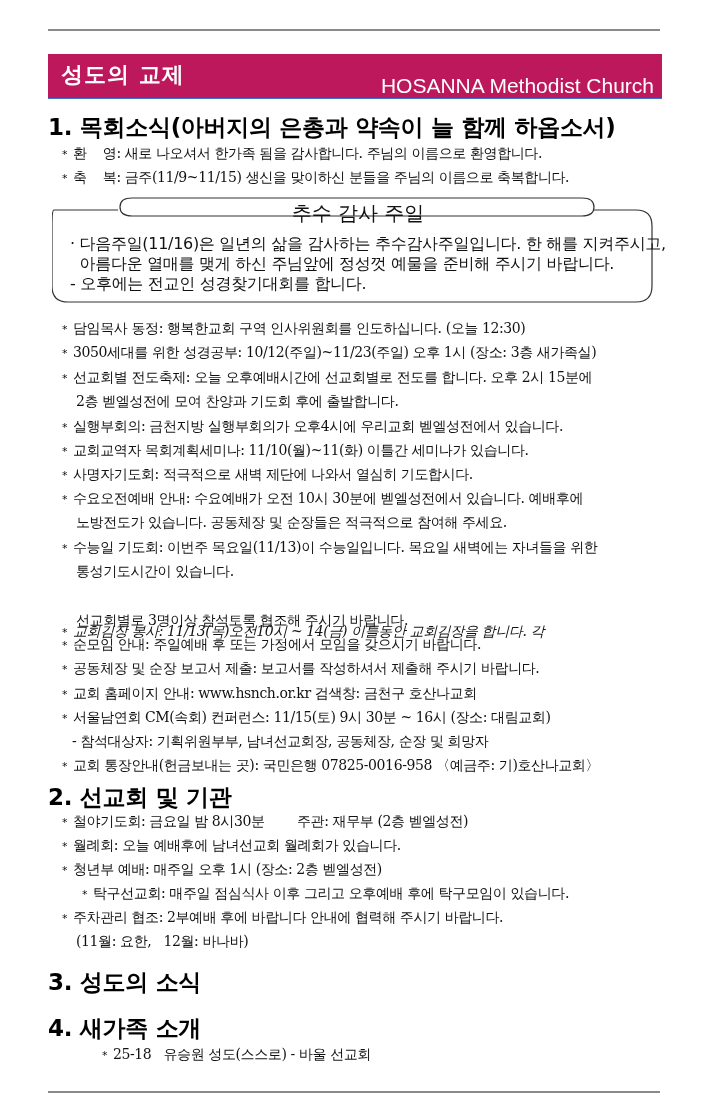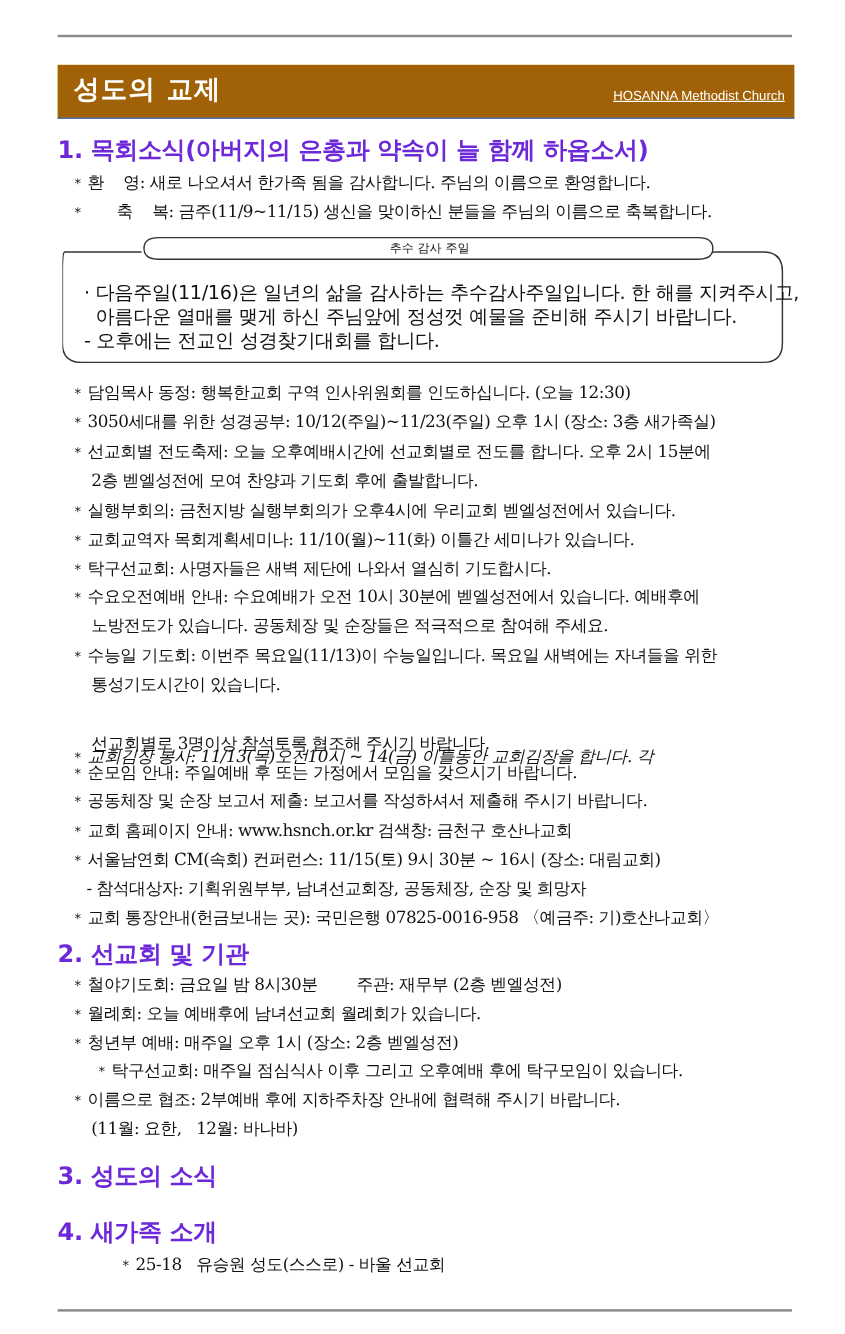--- a/index.html
+++ b/index.html
@@ -7,105 +7,105 @@
       width: 704px; height: 1112px; position: relative; overflow: hidden;
       font-family: "DejaVu Serif", "Liberation Serif", serif;
       color: #111;
     }
     .rule { position: absolute; left: 48px; width: 612px; height: 2px; background: #8a8a8a; }
     .rule.top { top: 29px; }
     .rule.bottom { top: 1091px; }
 
     .banner {
       position: absolute; left: 48px; top: 54px; width: 614px; height: 44px;
-      background: #a16207; border-bottom: 1px solid #3a72d0;
+      background: #be185d; border-bottom: 1px solid #3a72d0;
     }
     .banner .title {
       position: absolute; left: 13px; top: 6px;
       font-family: "DejaVu Sans", sans-serif; font-weight: bold;
       font-size: 22px; color: #ffffff; letter-spacing: 1px;
     }
     .banner .subtitle {
       position: absolute; right: 8px; top: 20px;
       font-family: "Liberation Sans", sans-serif;
-      font-size: 11px; color: #ffffff; text-decoration: underline;
+      font-size: 21px; color: #ffffff;
     }
 
     .h1 {
       position: absolute; left: 48px;
       font-family: "DejaVu Sans", sans-serif; font-weight: bold;
-      font-size: 20px; color: #6d28d9; letter-spacing: -0.3px;
+      font-size: 23px; color: #000000; letter-spacing: -0.3px;
     }
     .line {
       position: absolute; left: 62px;
       font-size: 14px; line-height: 16px; white-space: nowrap; letter-spacing: -0.4px;
     }
     .line.cont { left: 76px; }
     .star { display: inline-block; width: 11px; font-family: "DejaVu Sans", sans-serif; font-size: 11px; }
 
     
     .box-svg { position: absolute; left: 52px; top: 196px; }
     .box-title {
       position: absolute; left: 120px; top: 200px; width: 476px; text-align: center;
-      font-family: "DejaVu Sans", sans-serif; font-size: 10px;
+      font-family: "DejaVu Sans", sans-serif; font-size: 20px;
     }
     .box-line {
       position: absolute; left: 70px; font-family: "DejaVu Sans", sans-serif;
       font-size: 16px; line-height: 16px; white-space: nowrap; letter-spacing: -0.3px;
     }
   </style>
 </head>
 <body>
 
 <div class="rule top"></div>
 
 <div class="banner">
   <span class="title">성도의 교제</span>
   <span class="subtitle">HOSANNA Methodist Church</span>
 </div>
 
 <div class="h1" style="top:112px;">1. 목회소식(아버지의 은총과 약속이 늘 함께 하옵소서)</div>
 <div class="line" style="top:145px;"><span class="star">*</span><span style="white-space:pre;">환    영: 새로 나오셔서 한가족 됨을 감사합니다. 주님의 이름으로 환영합니다.</span></div>
-<div class="line" style="top:169px;"><span class="star">*</span><span style="white-space:pre;margin-left:24px;">축    복: 금주(11/9~11/15) 생신을 맞이하신 분들을 주님의 이름으로 축복합니다.</span></div>
+<div class="line" style="top:169px;"><span class="star">*</span><span style="white-space:pre;">축    복: 금주(11/9~11/15) 생신을 맞이하신 분들을 주님의 이름으로 축복합니다.</span></div>
 
 <svg class="box-svg" width="604" height="108" viewBox="0 0 604 108">
   <path d="M 66 14 L 2 14 Q 0 14 0 30 L 0 90 Q 0 106 16 106 L 584 106 Q 600 106 600 90 L 600 30 Q 600 14 584 14 L 540 14" fill="none" stroke="#333" stroke-width="1.2"></path>
   <path d="M 80 2 L 530 2 Q 542 2 542 11 Q 542 20 530 20 L 80 20 Q 68 20 68 11 Q 68 2 80 2 Z" fill="#fff" stroke="#333" stroke-width="1.2"></path>
 </svg>
 <div class="box-title">추수 감사 주일</div>
 <div class="box-line" style="top:236px;">· 다음주일(11/16)은 일년의 삶을 감사하는 추수감사주일입니다. 한 해를 지켜주시고,</div>
 <div class="box-line" style="top:256px; white-space:pre;">  아름다운 열매를 맺게 하신 주님앞에 정성껏 예물을 준비해 주시기 바랍니다.</div>
 <div class="box-line" style="top:276px;">- 오후에는 전교인 성경찾기대회를 합니다.</div>
 
 <div class="line" style="top:320px;"><span class="star">*</span><span>담임목사 동정: 행복한교회 구역 인사위원회를 인도하십니다. (오늘 12:30)</span></div>
 <div class="line" style="top:344px;"><span class="star">*</span><span>3050세대를 위한 성경공부: 10/12(주일)~11/23(주일) 오후 1시 (장소: 3층 새가족실)</span></div>
 <div class="line" style="top:369px;"><span class="star">*</span><span>선교회별 전도축제: 오늘 오후예배시간에 선교회별로 전도를 합니다. 오후 2시 15분에</span></div>
 <div class="line cont" style="top:393px;">2층 벧엘성전에 모여 찬양과 기도회 후에 출발합니다.</div>
 <div class="line" style="top:418px;"><span class="star">*</span><span>실행부회의: 금천지방 실행부회의가 오후4시에 우리교회 벧엘성전에서 있습니다.</span></div>
 <div class="line" style="top:442px;"><span class="star">*</span><span>교회교역자 목회계획세미나: 11/10(월)~11(화) 이틀간 세미나가 있습니다.</span></div>
-<div class="line" style="top:466px;"><span class="star">*</span><span>탁구선교회: 사명자들은 새벽 제단에 나와서 열심히 기도합시다.</span></div>
+<div class="line" style="top:466px;"><span class="star">*</span><span>사명자기도회: 적극적으로 새벽 제단에 나와서 열심히 기도합시다.</span></div>
 <div class="line" style="top:490px;"><span class="star">*</span><span>수요오전예배 안내: 수요예배가 오전 10시 30분에 벧엘성전에서 있습니다. 예배후에</span></div>
 <div class="line cont" style="top:514px;">노방전도가 있습니다. 공동체장 및 순장들은 적극적으로 참여해 주세요.</div>
 <div class="line" style="top:539px;"><span class="star">*</span><span>수능일 기도회: 이번주 목요일(11/13)이 수능일입니다. 목요일 새벽에는 자녀들을 위한</span></div>
 <div class="line cont" style="top:563px;">통성기도시간이 있습니다.</div>
 <div class="line" style="top:623px;font-style:italic;"><span class="star">*</span><span>교회김장 봉사: 11/13(목)오전10시 ~ 14(금) 이틀동안 교회김장을 합니다. 각</span></div>
 <div class="line cont" style="top:612px;">선교회별로 3명이상 참석토록 협조해 주시기 바랍니다.</div>
 <div class="line" style="top:636px;"><span class="star">*</span><span>순모임 안내: 주일예배 후 또는 가정에서 모임을 갖으시기 바랍니다.</span></div>
 <div class="line" style="top:660px;"><span class="star">*</span><span>공동체장 및 순장 보고서 제출: 보고서를 작성하셔서 제출해 주시기 바랍니다.</span></div>
 <div class="line" style="top:685px;"><span class="star">*</span><span>교회 홈페이지 안내: www.hsnch.or.kr 검색창: 금천구 호산나교회</span></div>
 <div class="line" style="top:709px;"><span class="star">*</span><span>서울남연회 CM(속회) 컨퍼런스: 11/15(토) 9시 30분 ~ 16시 (장소: 대림교회)</span></div>
 <div class="line cont" style="top:733px; left:72px;">- 참석대상자: 기획위원부부, 남녀선교회장, 공동체장, 순장 및 희망자</div>
 <div class="line" style="top:757px;"><span class="star">*</span><span>교회 통장안내(헌금보내는 곳): 국민은행 07825-0016-958 〈예금주: 기)호산나교회〉</span></div>
 
 <div class="h1" style="top:782px;">2. 선교회 및 기관</div>
 <div class="line" style="top:813px;"><span class="star">*</span><span style="white-space:pre;">철야기도회: 금요일 밤 8시30분        주관: 재무부 (2층 벧엘성전)</span></div>
 <div class="line" style="top:837px;"><span class="star">*</span><span>월례회: 오늘 예배후에 남녀선교회 월례회가 있습니다.</span></div>
 <div class="line" style="top:861px;"><span class="star">*</span><span>청년부 예배: 매주일 오후 1시 (장소: 2층 벧엘성전)</span></div>
 <div class="line" style="top:885px;margin-left:20px;"><span class="star">*</span><span>탁구선교회: 매주일 점심식사 이후 그리고 오후예배 후에 탁구모임이 있습니다.</span></div>
-<div class="line" style="top:909px;"><span class="star">*</span><span>이름으로 협조: 2부예배 후에 지하주차장 안내에 협력해 주시기 바랍니다.</span></div>
+<div class="line" style="top:909px;"><span class="star">*</span><span>주차관리 협조: 2부예배 후에 바랍니다 안내에 협력해 주시기 바랍니다.</span></div>
 <div class="line cont" style="top:933px; white-space:pre;">(11월: 요한,   12월: 바나바)</div>
 
 <div class="h1" style="top:967px;">3. 성도의 소식</div>
 
 <div class="h1" style="top:1013px;">4. 새가족 소개</div>
 <div class="line" style="top:1046px;margin-left:40px;"><span class="star">*</span><span style="white-space:pre;">25-18   유승원 성도(스스로) - 바울 선교회</span></div>
 
 <div class="rule bottom"></div>
 
 </body></html>

